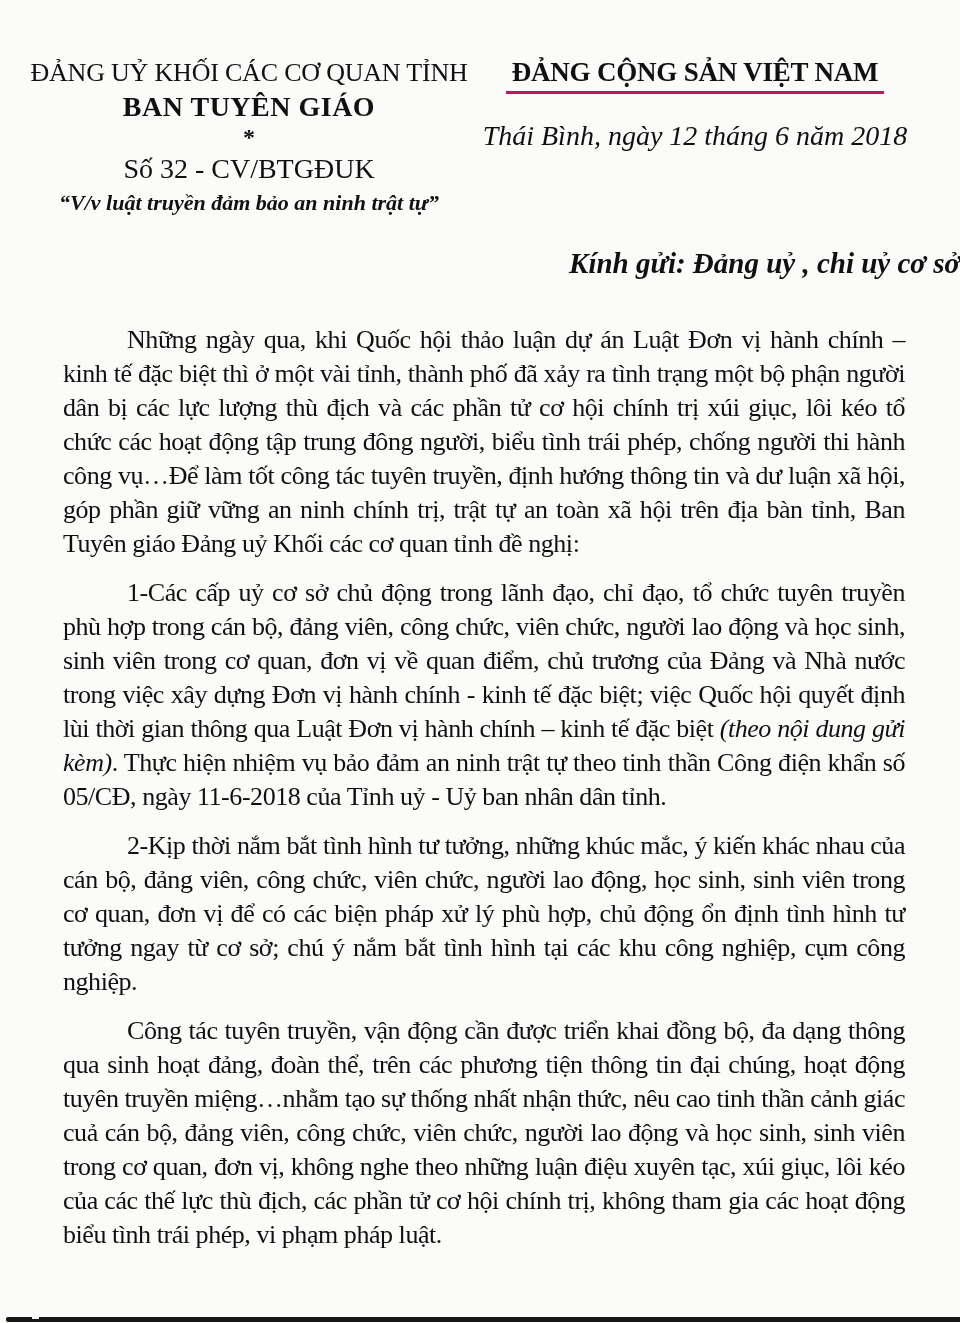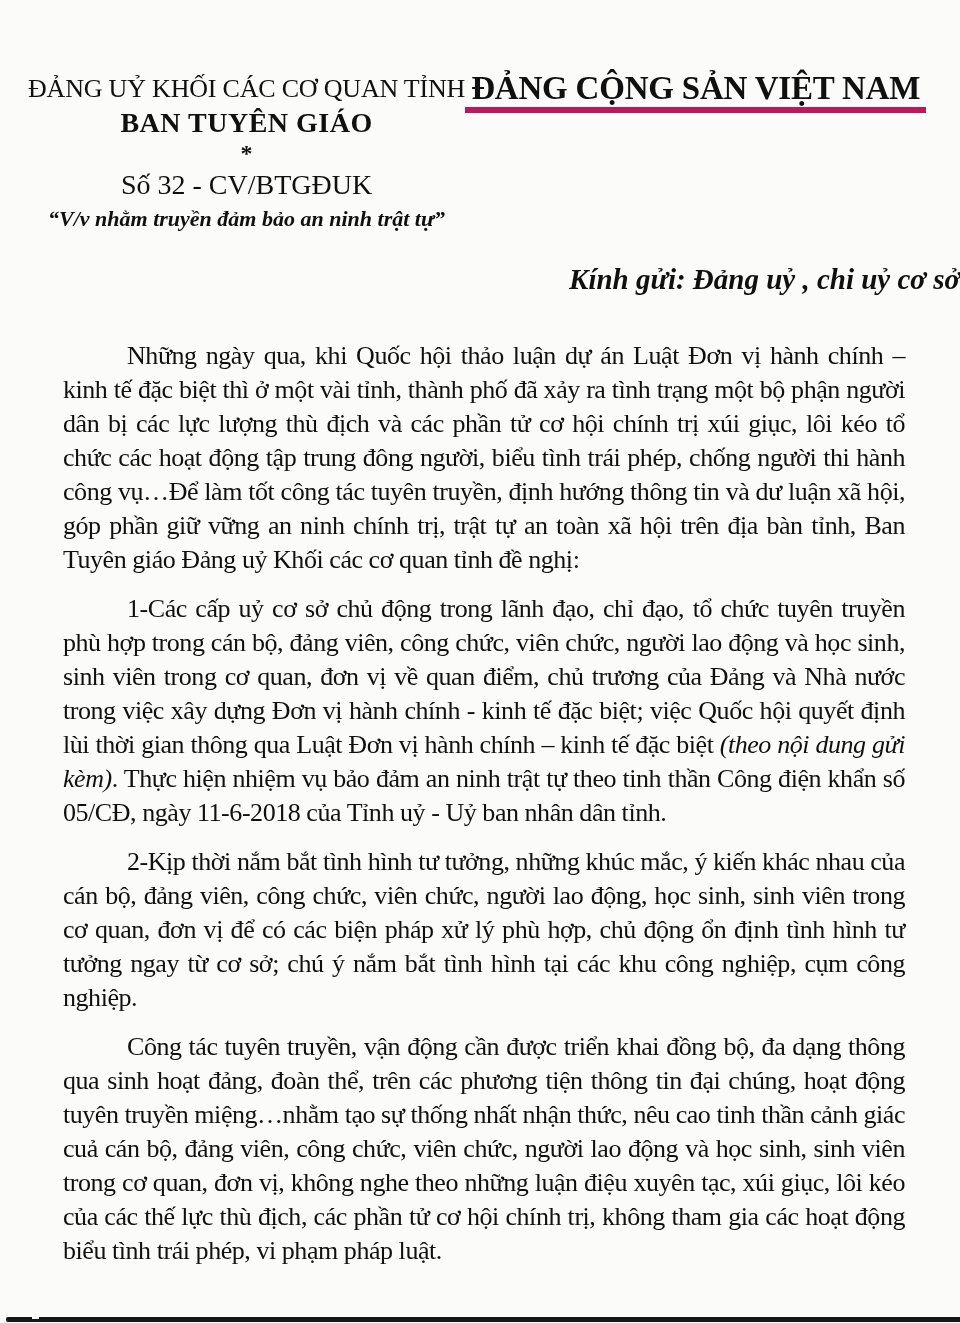--- a/index.html
+++ b/index.html
@@ -17,21 +17,21 @@
   }
   .page {
     position: relative;
     width: 960px;
     height: 1323px;
   }
 
   
   .header {
     display: flex;
-    padding: 72px 40px 0 28px;
+    padding: 56px 40px 0 28px;
   }
   .h-left {
     width: 442px;
     text-align: center;
   }
   .h-right {
     flex: 1;
     text-align: center;
   }
   .org-parent {
@@ -60,26 +60,26 @@
   .subject {
     font-size: 22px;
     font-weight: bold;
     font-style: italic;
     line-height: 30px;
     margin-top: 2px;
     white-space: nowrap;
   }
   .party-name {
     display: inline-block;
-    font-size: 33px;
+    font-size: 27px;
     font-weight: bold;
     line-height: 32px;
     letter-spacing: -0.2px;
     padding: 0 6px 3px 6px;
-    border-bottom: 6px solid #be185d;
+    border-bottom: 3px solid #be185d;
     white-space: nowrap;
   }
   .date-line {
     font-style: italic;
     font-size: 28px;
     line-height: 34px;
     margin-top: 25px;
     white-space: nowrap;
   }
 
@@ -137,26 +137,27 @@
 <body>
 
 <div class="page">
 
   <div class="header">
     <div class="h-left">
       <div class="org-parent">ĐẢNG UỶ KHỐI CÁC CƠ QUAN TỈNH</div>
       <div class="org-name">BAN TUYÊN GIÁO</div>
       <div class="star">*</div>
       <div class="doc-number">Số 32 - CV/BTGĐUK</div>
-      <div class="subject">“V/v nhằm truyền đảm bảo an ninh trật tự”</div>
+      <div class="subject">“V/v luật truyền đảm bảo an ninh trật tự”</div>
     </div>
     <div class="h-right">
       <div>
         <span class="party-name">ĐẢNG CỘNG SẢN VIỆT NAM</span>
       </div>
+      <div class="date-line">Thái Bình, ngày 12 tháng 6 năm 2018</div>
     </div>
   </div>
 
   <div class="salutation">Kính gửi: Đảng uỷ , chi uỷ cơ sở</div>
 
   <div class="body-text">
     <p>Những ngày qua, khi Quốc hội thảo luận dự án Luật Đơn vị hành chính – kinh tế đặc biệt thì ở một vài tỉnh, thành phố đã xảy ra tình trạng một bộ phận người dân bị các lực lượng thù địch và các phần tử cơ hội chính trị xúi giục, lôi kéo tổ chức các hoạt động tập trung đông người, biểu tình trái phép, chống người thi hành công vụ…Để làm tốt công tác tuyên truyền, định hướng thông tin và dư luận xã hội, góp phần giữ vững an ninh chính trị, trật tự an toàn xã hội trên địa bàn tỉnh, Ban Tuyên giáo Đảng uỷ Khối các cơ quan tỉnh đề nghị:</p>
     <p><span>1-Các cấp uỷ cơ sở chủ động trong lãnh đạo, chỉ đạo, tổ chức tuyên truyền phù hợp trong cán bộ, đảng viên, công chức, viên chức, người lao động và học sinh, sinh viên trong cơ quan, đơn vị về quan điểm, chủ trương của Đảng và Nhà nước trong việc xây dựng Đơn vị hành chính - kinh tế đặc biệt; việc Quốc hội quyết định lùi thời gian thông qua Luật Đơn vị hành chính – kinh tế đặc biệt </span><em>(theo nội dung gửi kèm)</em><span>. Thực hiện nhiệm vụ bảo đảm an ninh trật tự theo tinh thần Công điện khẩn số 05/CĐ, ngày 11-6-2018 của Tỉnh uỷ - Uỷ ban nhân dân tỉnh.</span></p>
     <p>2-Kịp thời nắm bắt tình hình tư tưởng, những khúc mắc, ý kiến khác nhau của cán bộ, đảng viên, công chức, viên chức, người lao động, học sinh, sinh viên trong cơ quan, đơn vị để có các biện pháp xử lý phù hợp, chủ động ổn định tình hình tư tưởng ngay từ cơ sở; chú ý nắm bắt tình hình tại các khu công nghiệp, cụm công nghiệp.</p>
     <p>Công tác tuyên truyền, vận động cần được triển khai đồng bộ, đa dạng thông qua sinh hoạt đảng, đoàn thể, trên các phương tiện thông tin đại chúng, hoạt động tuyên truyền miệng…nhằm tạo sự thống nhất nhận thức, nêu cao tinh thần cảnh giác cuả cán bộ, đảng viên, công chức, viên chức, người lao động và học sinh, sinh viên trong cơ quan, đơn vị, không nghe theo những luận điệu xuyên tạc, xúi giục, lôi kéo của các thế lực thù địch, các phần tử cơ hội chính trị, không tham gia các hoạt động biểu tình trái phép, vi phạm pháp luật.</p>

